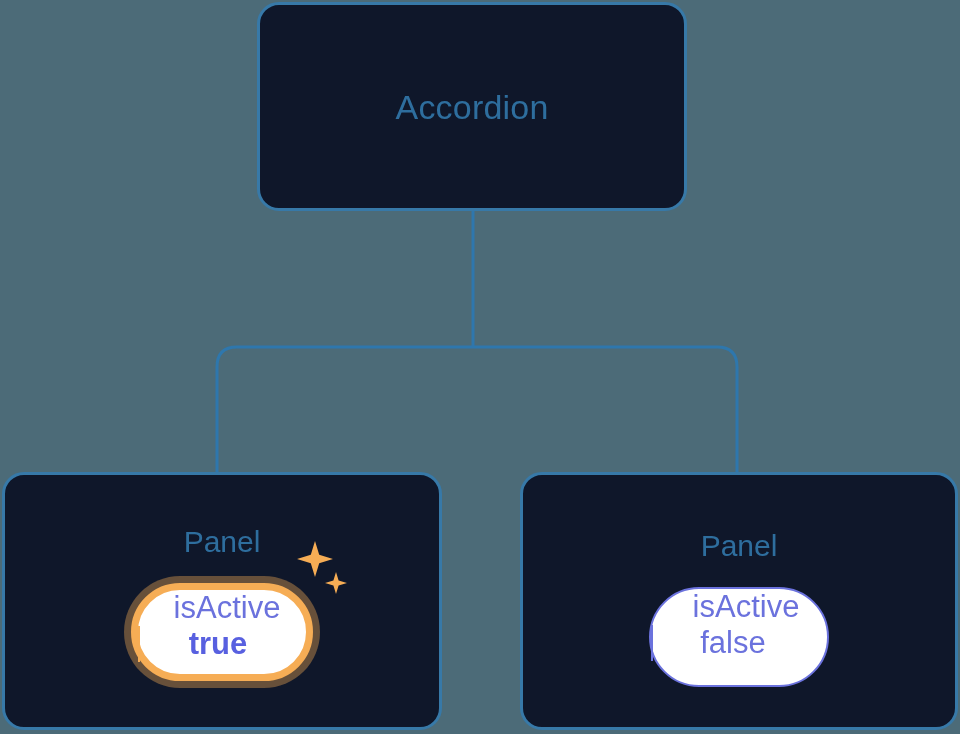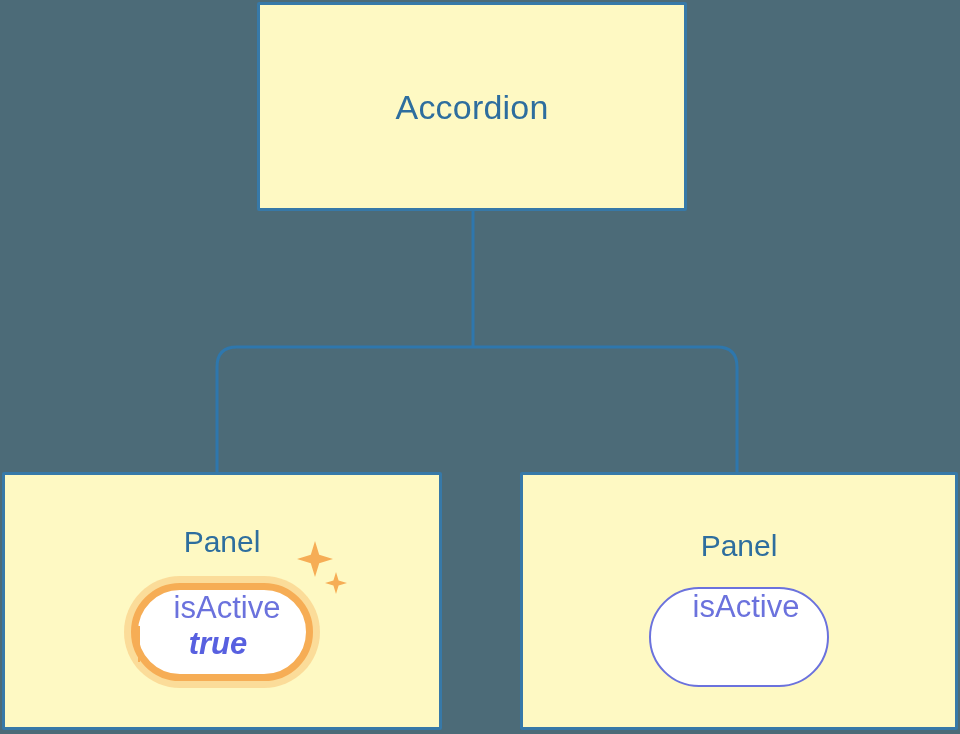--- a/index.html
+++ b/index.html
@@ -25,23 +25,23 @@
     left: 0;
     top: 0;
     width: 960px;
     height: 734px;
     pointer-events: none;
   }
 
   
   .node {
     position: absolute;
-    background: #fef9c3;
+    background: #0f172a;
     border: 3px solid #3779a8;
-    border-radius: 2px;
+    border-radius: 22px;
     box-sizing: border-box;
     display: flex;
     flex-direction: column;
     align-items: center;
   }
 
   
   #node-accordion {
     left: 257px;
     top: 2px;
@@ -105,21 +105,20 @@
     box-sizing: border-box;
     white-space: nowrap;
     user-select: none;
   }
   .pill .cell-key {
     padding: 0 28px 0 42px;
   }
   .pill .cell-val {
     padding: 0 42px 0 28px;
     border-left: 2px solid #6b72dd;
-    font-style: italic;
   }
 
   
   .pill-wrap.is-highlighted .pill {
     border: 7px solid #f6ad55;
     box-shadow: 0 0 0 7px rgba(246, 173, 85, 0.38);
     height: 98px;
   }
   .pill-wrap.is-highlighted .pill .cell {
     color: #6b72dd;
@@ -177,17 +176,18 @@
       </svg>
     </div>
   </div>
 
   <div class="node" id="node-panel-right">
     <div class="node-title">Panel</div>
 
     <div class="pill-wrap">
       <div class="pill">
         <div class="cell cell-key">isActive</div>
+        <div class="cell cell-val">false</div>
       </div>
     </div>
   </div>
 
 </div>
 
 </body></html>

